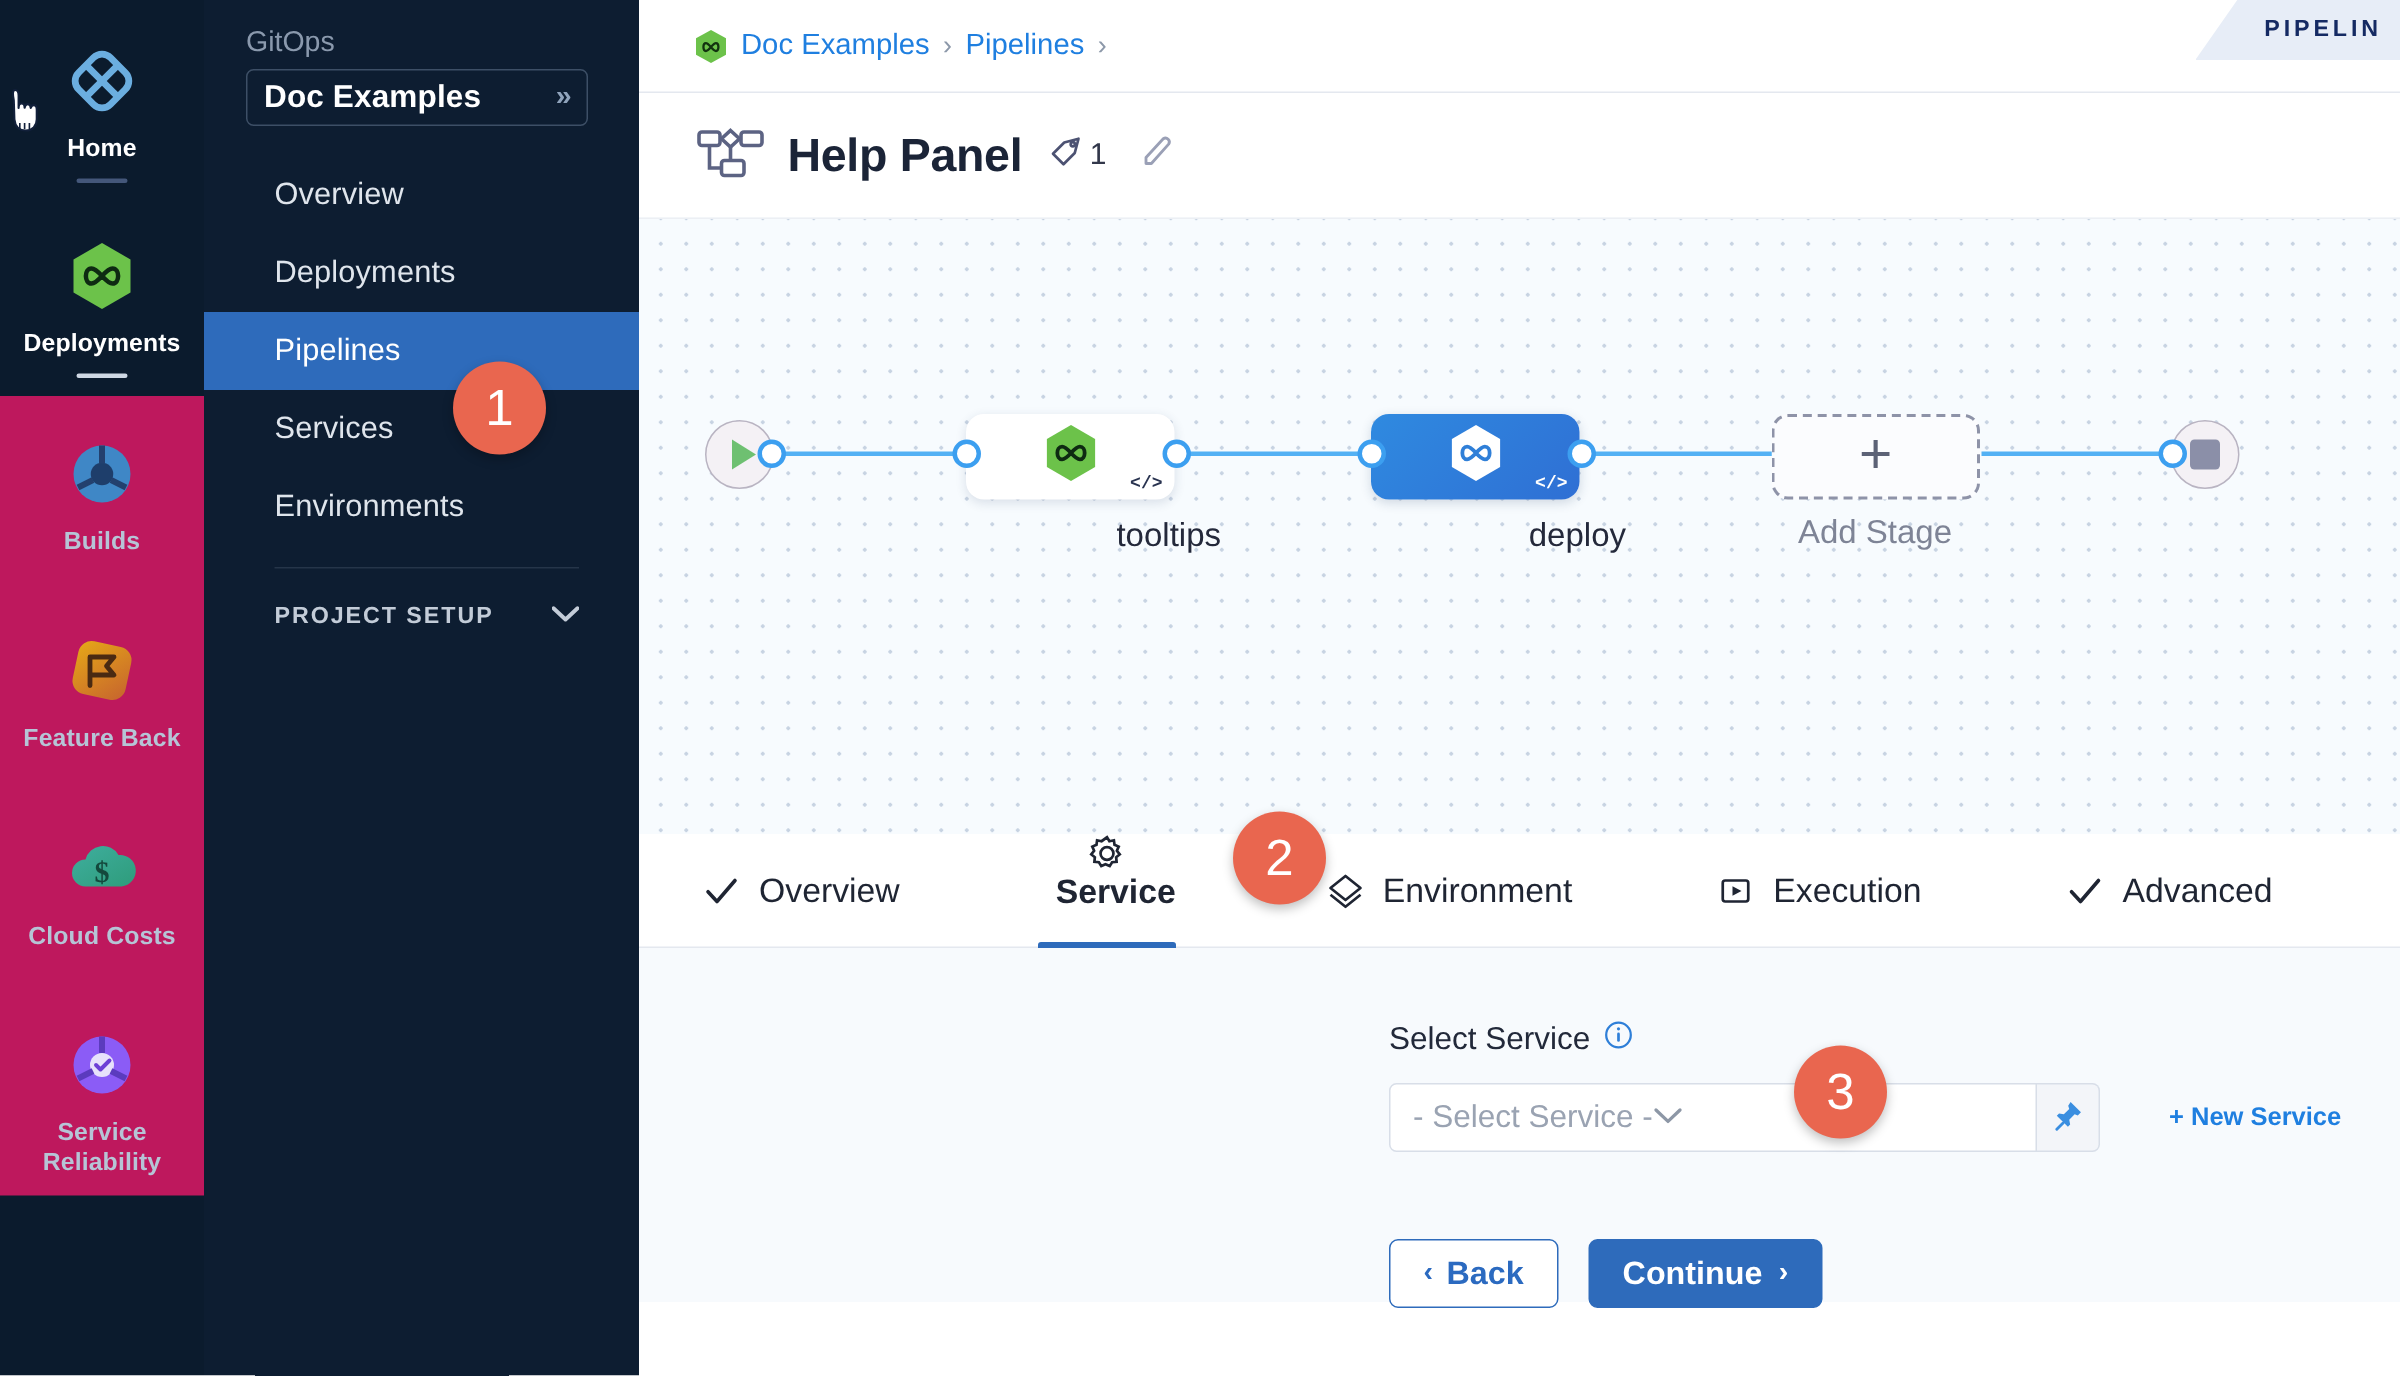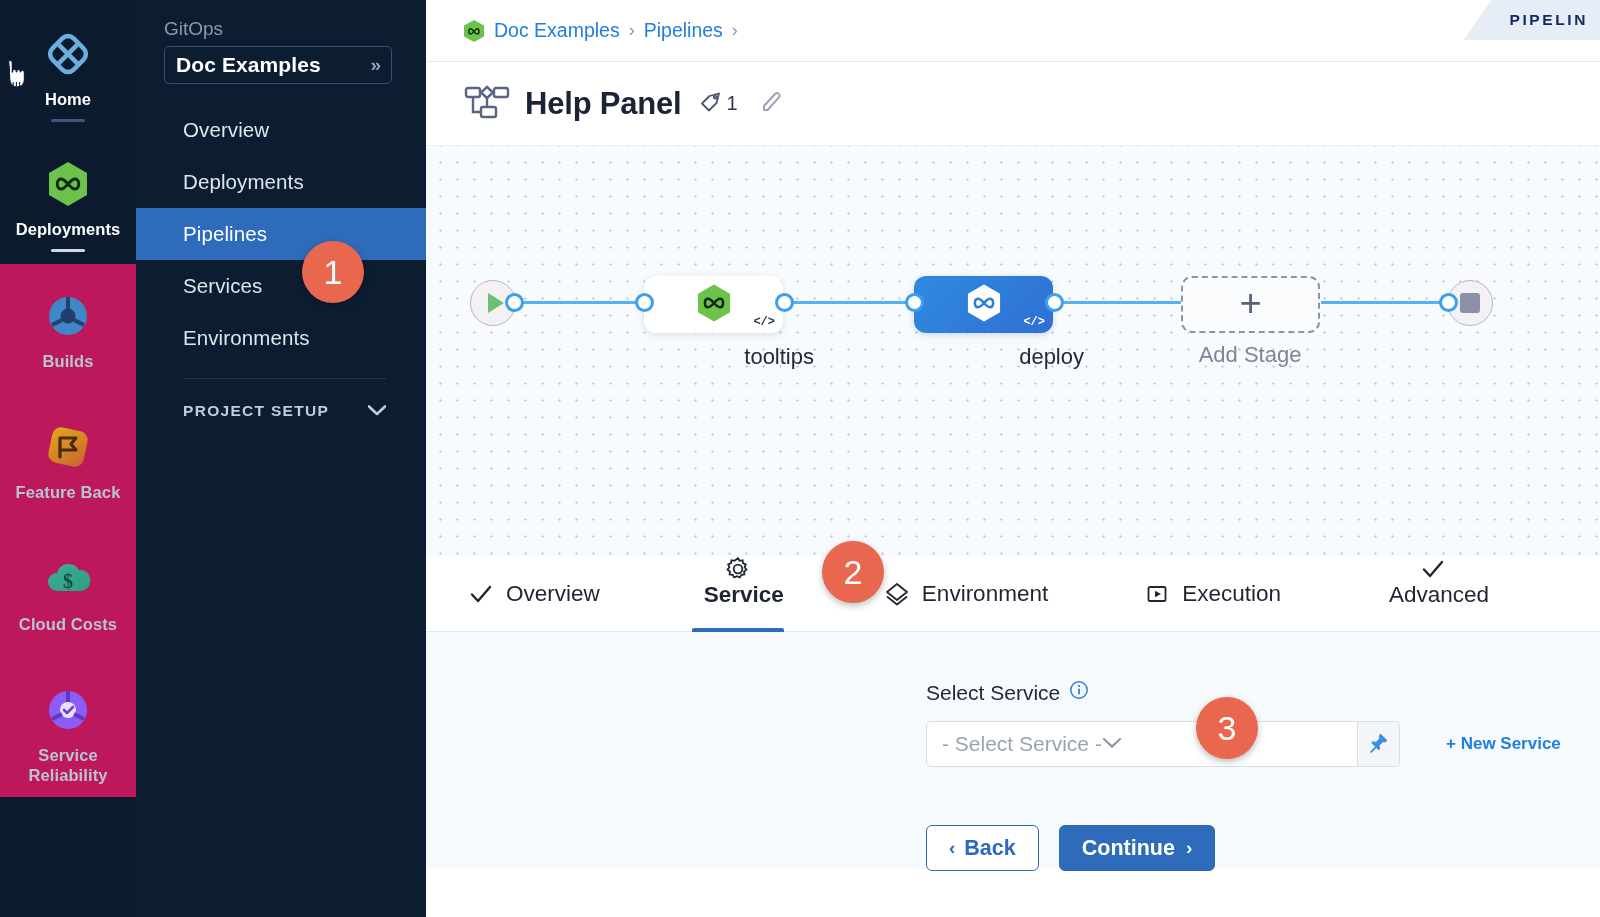--- a/index.html
+++ b/index.html
@@ -530,21 +530,21 @@
       <div class="tab" style="margin-left:46px;">
         <span class="tab-ico">
           <svg width="26" height="26" viewBox="0 0 26 26">
             <rect x="4.5" y="6" width="17" height="14" rx="1.6" fill="none" stroke="#1f2533" stroke-width="1.8"></rect>
             <polygon points="11,9.8 17,13 11,16.2" fill="#1f2533"></polygon>
           </svg>
         </span>
         <span class="tlabel">Execution</span>
       </div>
 
-      <div class="tab" style="margin-left:46px;flex-direction:column;">
+      <div class="tab" style="margin-left:46px;">
         <span class="tab-ico">
           <svg width="26" height="26" viewBox="0 0 26 26">
               <path d="M4 13.5 L10 20 L22 6" fill="none" stroke="#1f2533" stroke-width="2.4" stroke-linecap="round" stroke-linejoin="round"></path>
             </svg>
         </span>
         <span class="tlabel">Advanced</span>
       </div>
     </div>
 
     <div class="panel">

